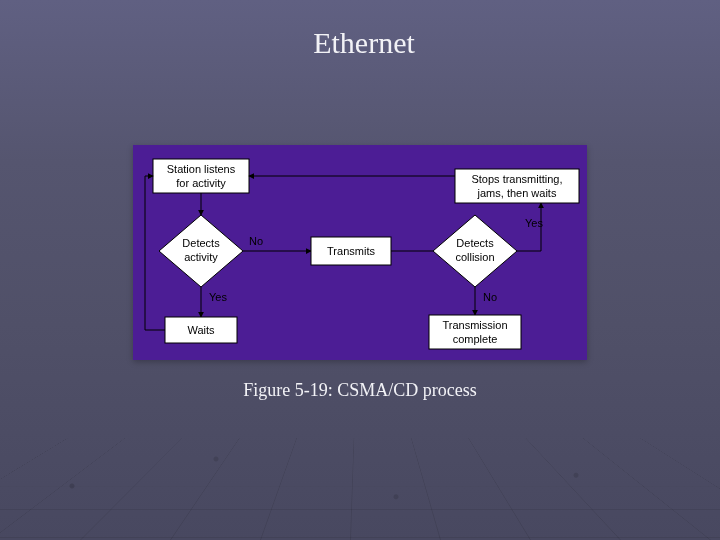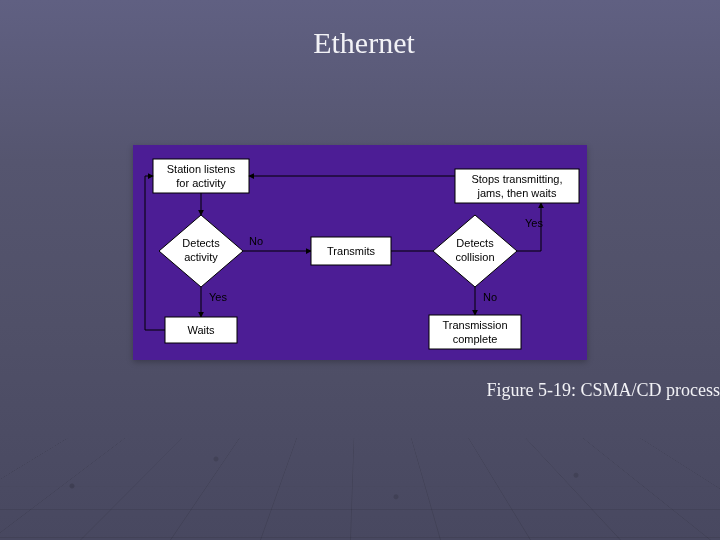--- a/index.html
+++ b/index.html
@@ -51,21 +51,21 @@
     height: 215px;
     background: #4c1d95;
     z-index: 2;
     box-shadow: 0 2px 6px rgba(0,0,0,0.25);
   }
   .caption {
     position: absolute;
     top: 380px;
     left: 0;
     width: 100%;
-    text-align: right;
+    text-align: center;
     font-size: 18px;
     color: #f2f2f6;
     z-index: 2;
   }
   svg { display:block; }
   .box { fill: #fff; stroke: #000; stroke-width: 1; }
   .diamond { fill: #fff; stroke: #000; stroke-width: 1; }
   .arrow { stroke: #000; stroke-width: 1; fill: none; marker-end: url(#ah); }
   .line  { stroke: #000; stroke-width: 1; fill: none; }
   .lbl { font-family: Arial, Helvetica, sans-serif; font-size: 11px; fill: #000; }

